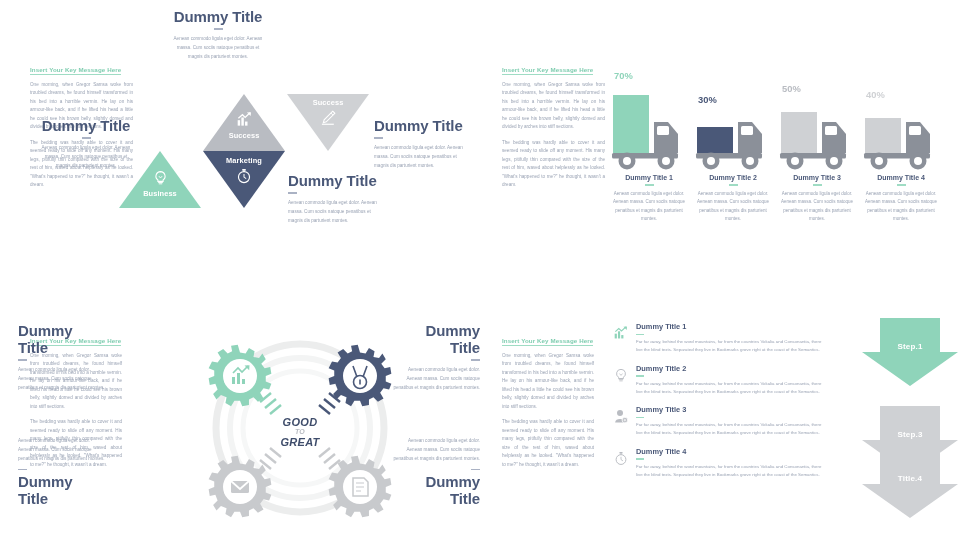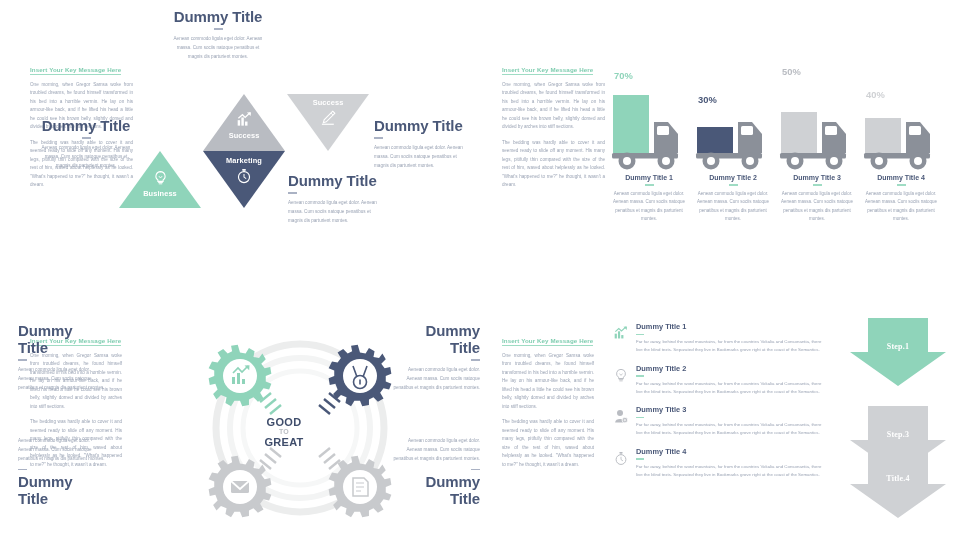--- a/index.html
+++ b/index.html
@@ -121,43 +121,44 @@
   #q3 .col-text { position: absolute; left: 30px; top: 55px; width: 92px; }
   .gear-stage { position: absolute; left: 130px; top: 50px; width: 340px; height: 215px; }
   .gear-note { position: absolute; width: 88px; }
   .gear-note.right { text-align: right; }
   .gear-note .dash { background: #aab2c4; }
   .gear-note.right .dash { margin-left: auto; }
   .center-word {
     position: absolute;
     width: 120px;
     text-align: center;
-    left: 94px;
+    left: 110px;
     top: 92px;
     line-height: 1.12;
+    font-style: italic;
   }
   .center-word .big {
     font-size: 11px; font-weight: bold; color: #3f4d6b; letter-spacing: .3px;
   }
   .center-word .small {
     font-size: 7px; font-weight: bold; color: #b9bcc2; letter-spacing: .3px;
   }
 
   
   #q4 { left: 480px; top: 274px; width: 480px; height: 274px; }
   #q4 .col-text { position: absolute; left: 22px; top: 55px; width: 92px; }
   .steps-list { position: absolute; left: 130px; top: 48px; width: 215px; }
   .step-row { position: relative; margin-bottom: 7.5px; padding-left: 26px; min-height: 34px; }
   .step-ico { position: absolute; left: 0; top: 4px; width: 22px; text-align: center; }
   .step-t { font-size: 7.4px; font-weight: bold; color: #4a5878; margin: 0; }
   .step-d { width: 8px; height: 1.5px; background: #9fdcc4; margin: 2.5px 0 3px 0; }
   .step-p { font-size: 4.4px; line-height: 1.9; color: #9aa3b4; margin: 0; }
 
   .arrows { position: absolute; left: 370px; top: 44px; width: 96px; height: 200px; }
-  .arrow { position: absolute; left: 0; width: 96px; height: 68px; font-family: Liberation Serif, serif; }
+  .arrow { position: absolute; left: 12px; width: 96px; height: 68px; }
   .arrow .lab {
     position: absolute;
     width: 96px;
     text-align: center;
     top: 24px;
     font-size: 8px;
     font-weight: bold;
     color: #ffffff;
     letter-spacing: .2px;
   }
@@ -286,21 +287,21 @@
           <circle cx="56" cy="79" r="4" fill="#fff"></circle>
       </svg>
       <div class="truck-cap">
         <div class="t">Dummy Title 2</div>
         <div class="d"></div>
         <div class="p">Aenean commodo ligula eget dolor. Aenean massa. Cum sociis natoque penatibus et magnis dis parturient montes.</div>
       </div>
     </div>
 
     <div class="truck-col" style="left:168px; height:112px;">
-      <div class="pct" style="left:4px; top:4px; color:#b9bcc2;">50%</div>
+      <div class="pct" style="left:4px; top:21px; color:#b9bcc2;">50%</div>
       <svg class="truck-svg" width="78" height="92" viewBox="0 0 78 92">
         <rect x="3" y="30" width="36" height="41" fill="#CFD1D4"></rect>
         <path d="M44 40 h14 l10 12 v19 h-24 z" fill="#8B9099"></path>
         <rect x="47" y="44" width="12" height="9" rx="1.6" fill="#fff"></rect>
         <rect x="2" y="71" width="66" height="5.5" rx="1.5" fill="#8B9099"></rect>
         <circle cx="17" cy="79" r="8.5" fill="#8B9099"></circle>
           <circle cx="17" cy="79" r="4" fill="#fff"></circle>
         <circle cx="56" cy="79" r="8.5" fill="#8B9099"></circle>
           <circle cx="56" cy="79" r="4" fill="#fff"></circle>
       </svg>

